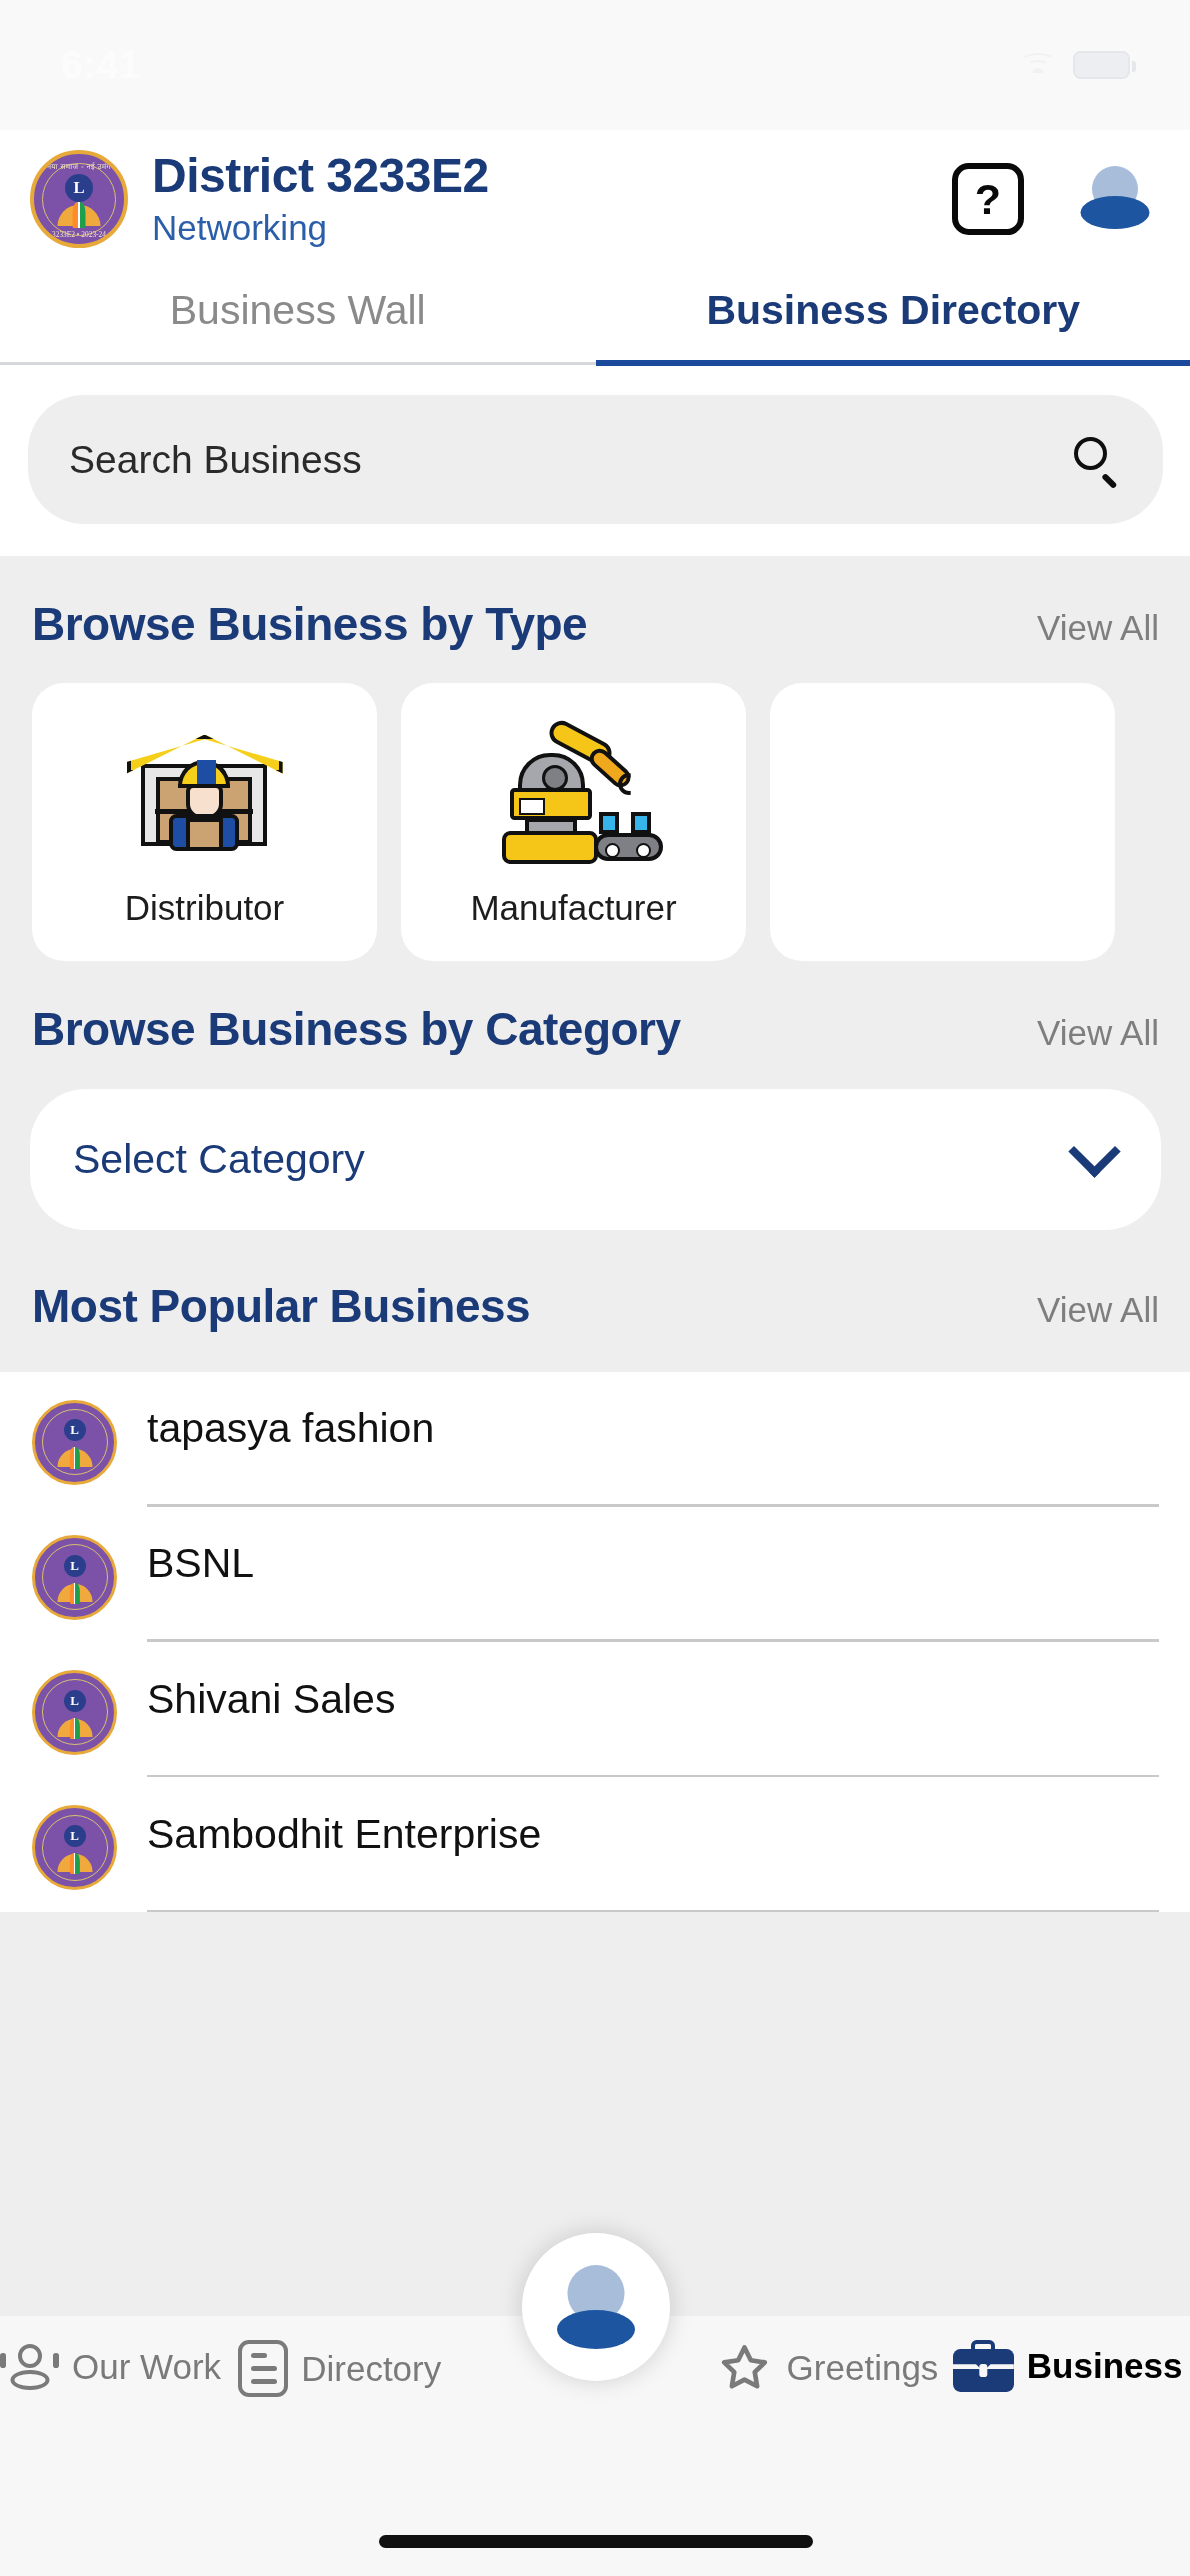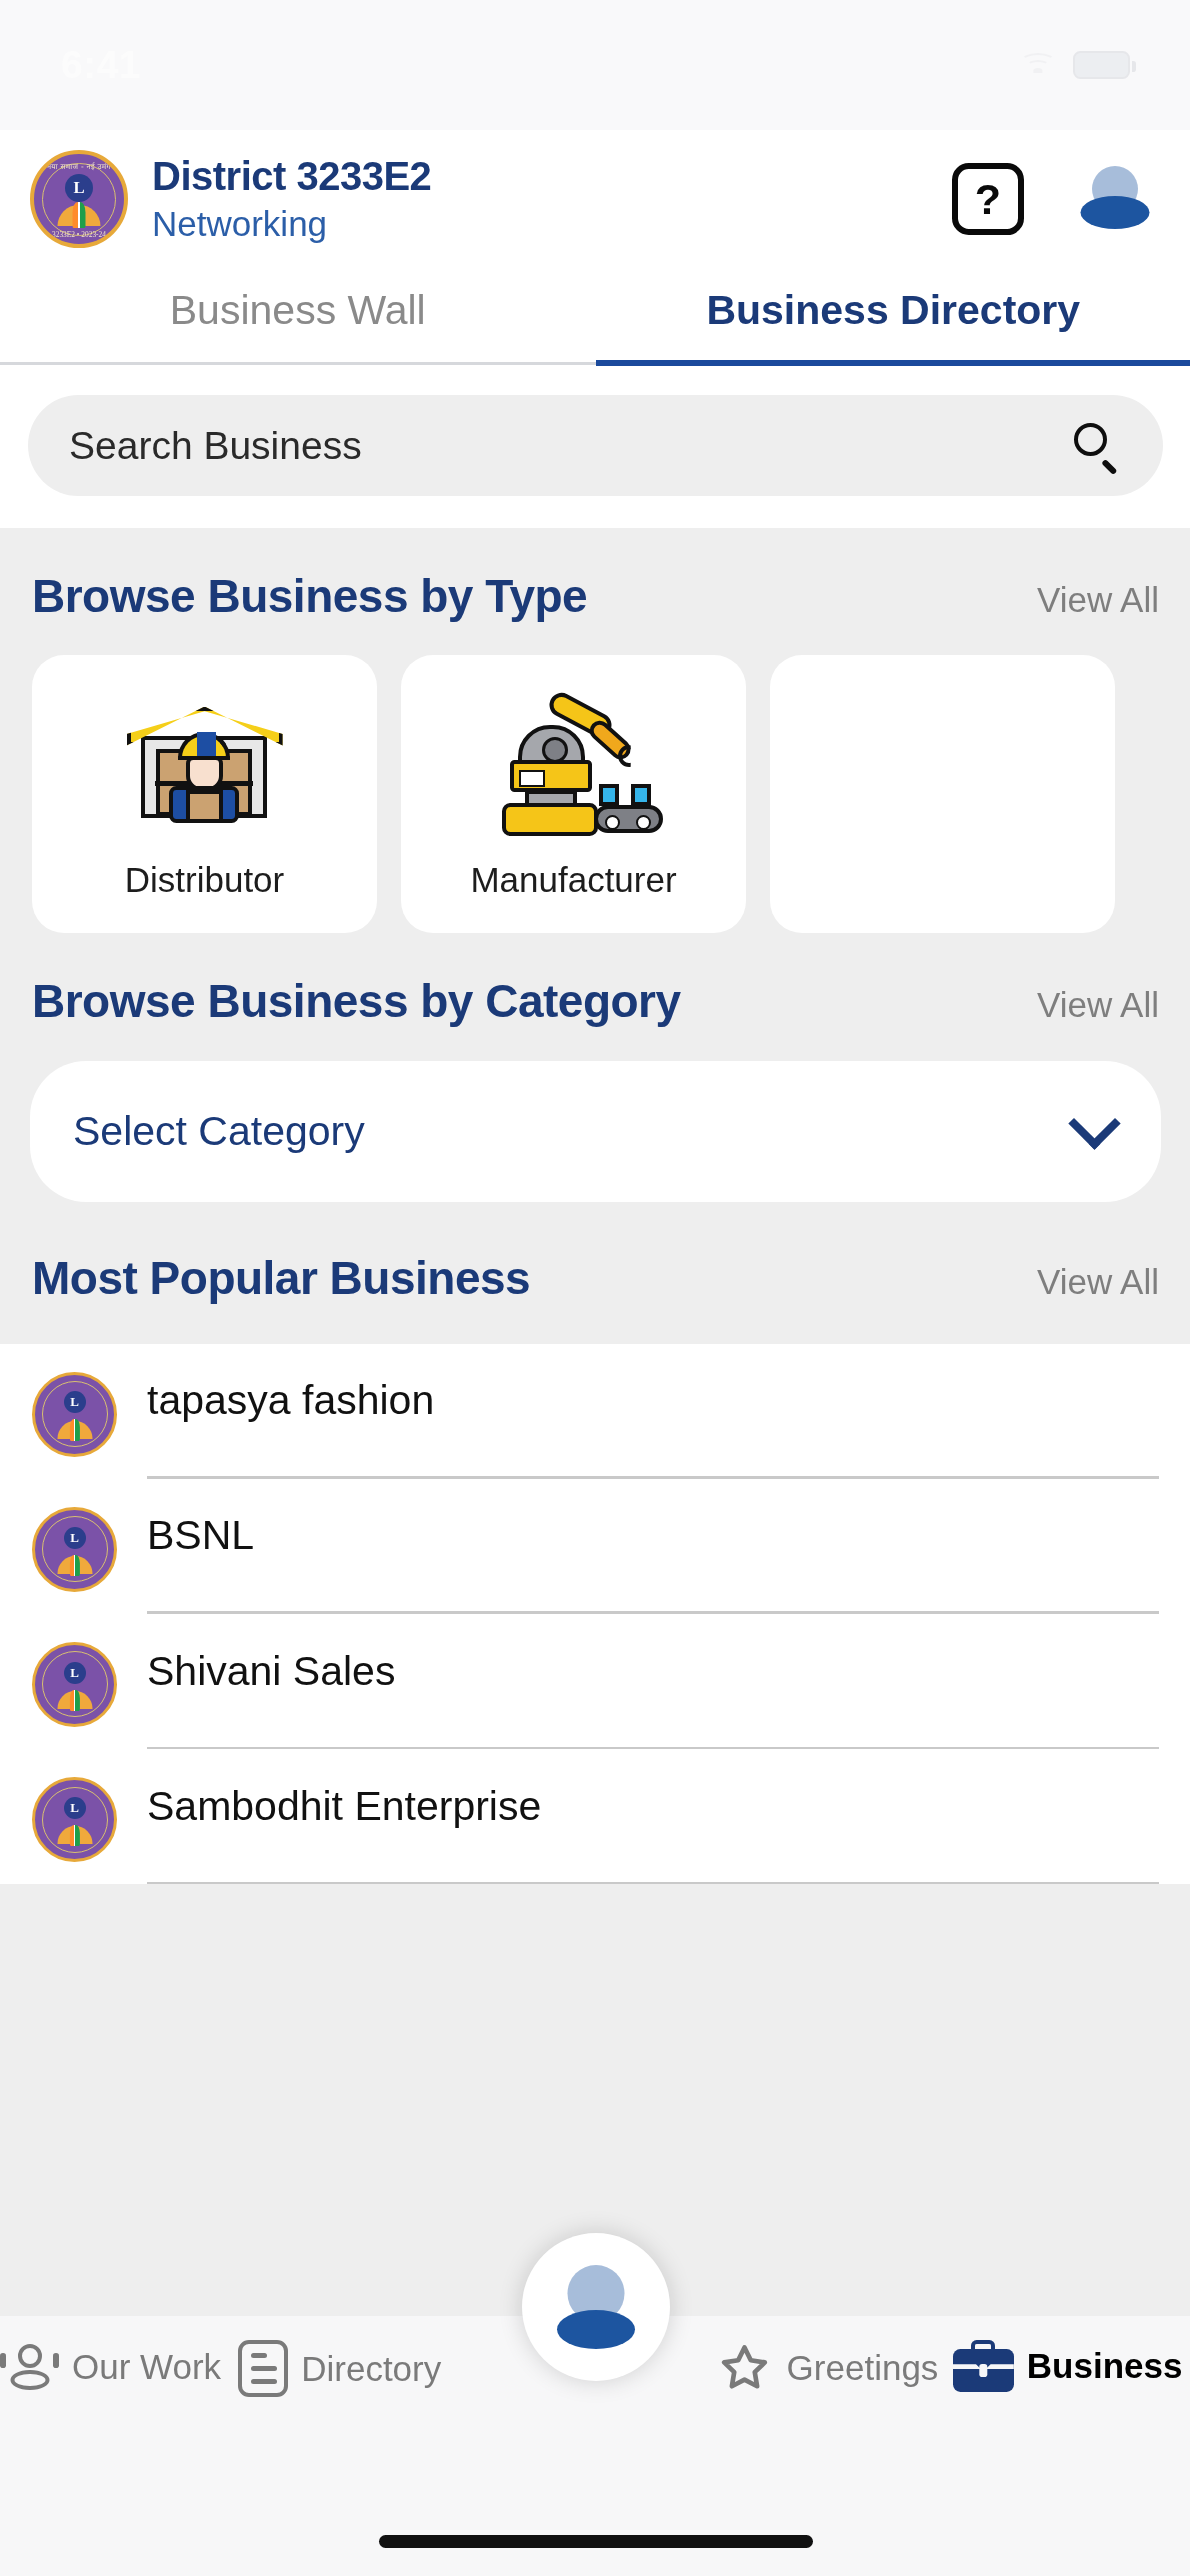--- a/index.html
+++ b/index.html
@@ -43,42 +43,42 @@
   .logo-emblem .L-badge { position:absolute; top:19.5px; left:50%; transform:translateX(-50%);
      width:28px; height:28px; border-radius:50%; background:#2b3e8c; color:#fff; font-size:16.7px;
      font-weight:700; display:flex; align-items:center; justify-content:center; font-family:"Liberation Serif", serif;}
   .logo-emblem .sun { position:absolute; bottom:18.5px; left:50%; transform:translateX(-50%);
      width:43px; height:21.3px; border-radius:43px 43px 0 0; background:#f0a93c; }
   .logo-emblem .figure { position:absolute; bottom:16.7px; left:50%; transform:translateX(-50%);
      width:13px; height:26px; background:linear-gradient(90deg,#ff8b2a 45%,#ffffff 45% 55%,#1f9e4b 55%);
      border-radius:40% 40% 10% 10%; }
 
   .title-block { flex:1 1 auto; min-width:0; }
-  .app-title { font-size:40px; font-weight:700; color:#1b3a78; line-height:1.05; letter-spacing:-0.5px; }
+  .app-title { font-size:48px; font-weight:700; color:#1b3a78; line-height:1.05; letter-spacing:-0.5px; }
   .app-sub  { font-size:35px; color:#2b5ea8; margin-top:7.4px; font-weight:400; }
 
   .help-btn { width:72px; height:72px; border:6.5px solid #0a0a0a; border-radius:16.7px;
      display:flex; align-items:center; justify-content:center; background:#fff; flex:0 0 72px; }
   .help-btn span { font-size:43px; font-weight:700; color:#0a0a0a; line-height:1; }
 
   .avatar-ic { width:78px; height:78px; flex:0 0 78px; position:relative; margin-left:28px; }
   .avatar-ic .head { position:absolute; top:5.6px; left:50%; transform:translateX(-50%);
      width:46px; height:46px; border-radius:50%; background:#a7bdda; }
   .avatar-ic .body { position:absolute; bottom:9.3px; left:50%; transform:translateX(-50%);
      width:69px; height:33px; border-radius:50%; background:#1d55a0; }
 
   
   .tabs { background:#fff; display:flex; flex:0 0 auto; border-bottom:3.7px solid #d6d8dc; }
   .tab { flex:1 1 50%; text-align:center; padding:22px 0 28px; font-size:41px; color:#8a8a8a; position:relative; }
   .tab.active { color:#1b3a78; font-weight:700; }
   .tab.active:after { content:""; position:absolute; left:0; right:0; bottom:-3.7px; height:5.6px; background:#1b4a9c; }
 
   
   .searchwrap { background:#fff; padding:30px 28px 32px; flex:0 0 auto; }
-  .searchbar { background:#eeeeee; border-radius:56px; height:101px; display:flex; align-items:center;
+  .searchbar { background:#eeeeee; border-radius:56px; height:129px; display:flex; align-items:center;
      padding:0 43px 0 41px; }
   .searchbar .ph { flex:1 1 auto; font-size:39px; color:#2a2a2a; }
   .mag { width:48px; height:48px; position:relative; flex:0 0 48px; }
   .mag i { position:absolute; top:1.9px; left:1.9px; width:33px; height:33px; border:4.6px solid #0e0e0e; border-radius:50%; }
   .mag b { position:absolute; bottom:0px; right:2.8px; width:16.7px; height:5.6px; background:#0e0e0e;
      border-radius:3.7px; transform:rotate(45deg); }
 
   
   .body { flex:1 1 auto; background:#eeeeee; overflow:hidden; position:relative; }
   .sect-head { display:flex; align-items:baseline; justify-content:space-between; padding:41px 32px 0 32px; }

